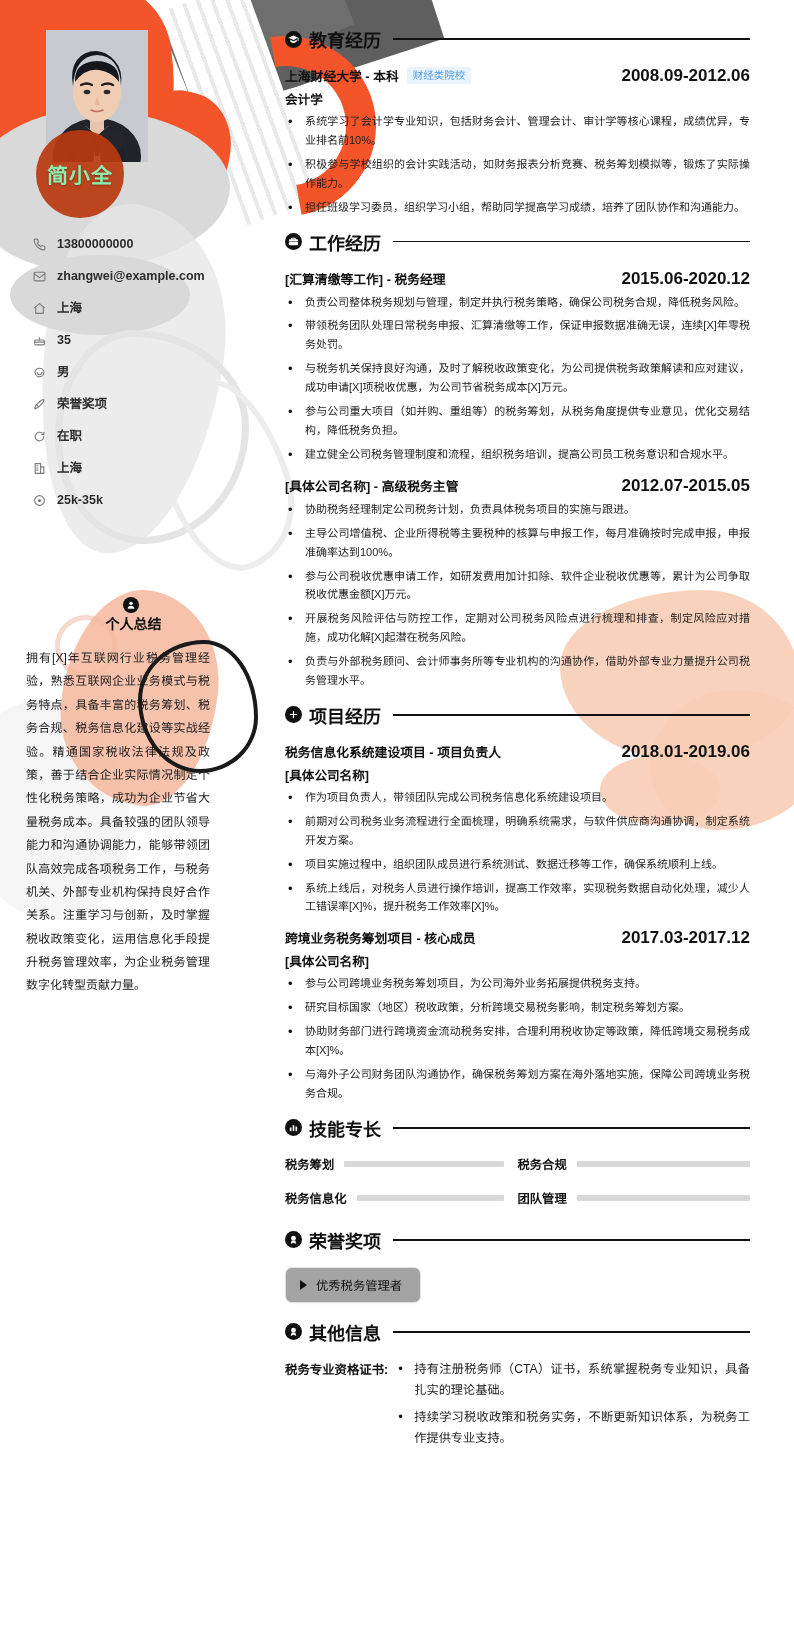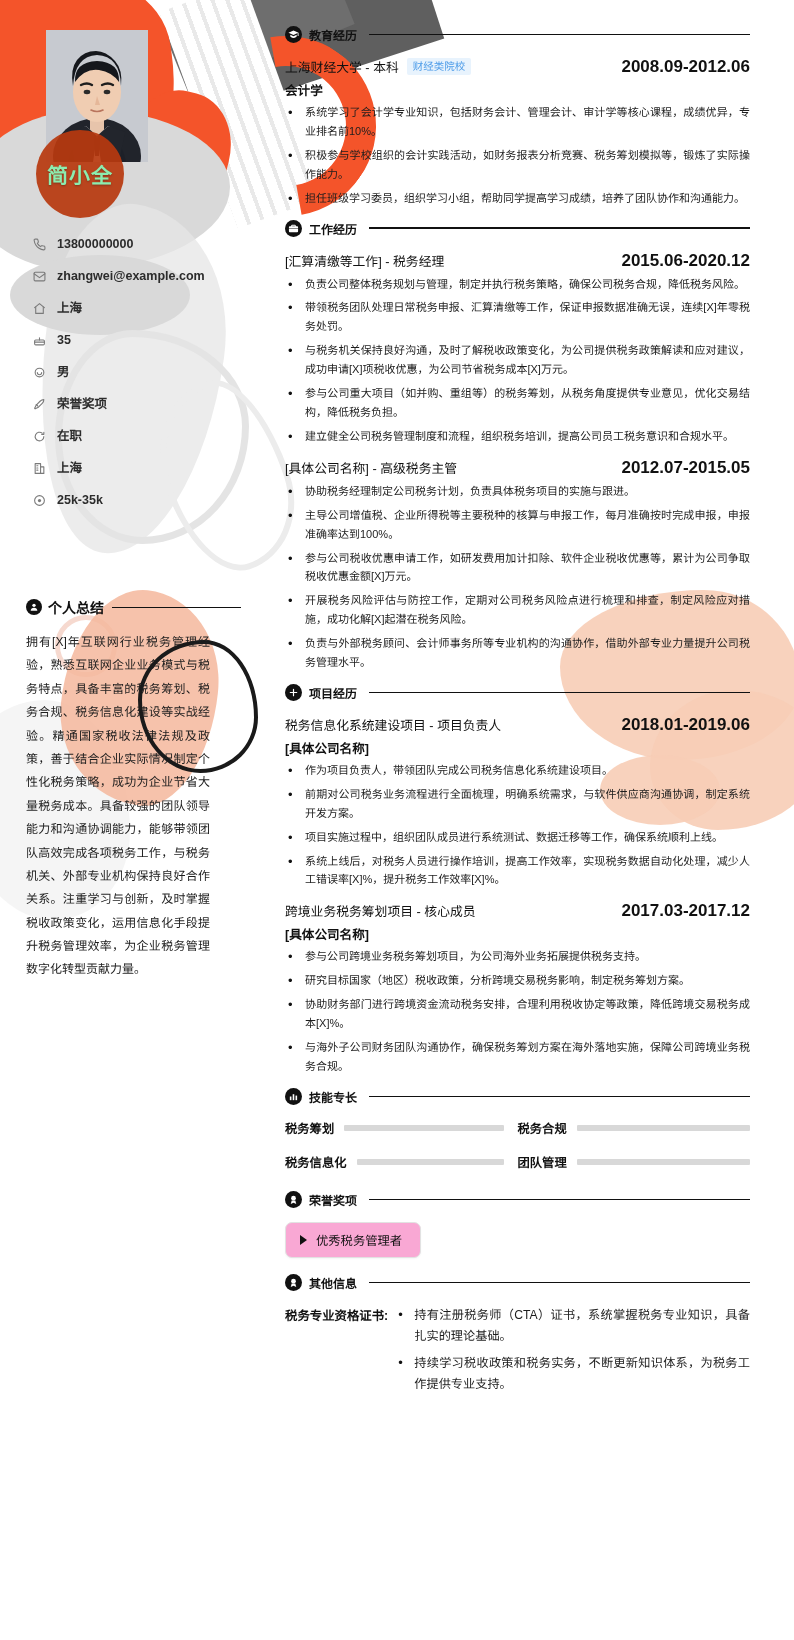--- a/index.html
+++ b/index.html
@@ -123,48 +123,48 @@
   }
   .contacts{position:relative;margin:236px 0 0 30px;width:240px;font-weight:bold;}
   .c-row{display:flex;align-items:center;margin-bottom:15px;height:17px;}
   .c-ico{
     width:18px;height:17px;flex:0 0 18px;margin-right:9px;
     display:flex;align-items:center;justify-content:center;color:#7a7a7a;
   }
   .c-ico svg{display:block;}
   .c-val{font-size:12.5px;color:#2c2c2c;line-height:1;}
 
-  .sum-head{margin:88px 0 0 26px;display:flex;align-items:center;width:215px;}
+  .sum-head{margin:88px 0 0 26px;display:flex;align-items:center;width:215px;flex-direction:column;}
   .sum-head .badge{
     width:16px;height:16px;border-radius:50%;background:#111;flex:0 0 16px;
     display:flex;align-items:center;justify-content:center;margin-right:6px;
   }
   .sum-head .badge svg{display:block}
   .sum-head .t{font-size:14px;font-weight:700;color:#111;white-space:nowrap;}
   .sum-head .ln{flex:1;height:1px;background:#111;margin-left:8px;}
   .sum-body{
     margin:14px 0 0 26px;width:184px;font-size:12px;line-height:1.95;
     color:#1d1d1d;text-align:justify;position:relative;z-index:5;
   }
 
   
   .sec{margin-bottom:4px;}
   .sec-head{display:flex;align-items:center;margin:0 0 14px 0;}
   .sec-badge{
     width:17px;height:17px;border-radius:50%;background:#111;flex:0 0 17px;
     display:flex;align-items:center;justify-content:center;margin-right:7px;
   }
   .sec-badge svg{display:block;}
-  .sec-title{font-size:12px;font-weight:700;color:#111;white-space:nowrap;}
+  .sec-title{font-size:18px;font-weight:700;color:#111;white-space:nowrap;}
   .sec-rule{flex:1;height:1.4px;background:#111;margin-left:12px;}
 
   .entry{margin-bottom:2px;}
   .entry-top{display:flex;align-items:baseline;justify-content:space-between;margin-bottom:3px;}
   .entry-left{display:flex;align-items:center;gap:8px;}
-  .entry-title{font-size:12.8px;font-weight:400;color:#111;}
+  .entry-title{font-size:12.8px;font-weight:700;color:#111;}
   .tag{
     font-size:10.5px;color:#4c9be8;background:#e8f3fd;padding:2px 6px;border-radius:2px;
     line-height:1.2;
   }
   .entry-date{font-size:17px;font-weight:700;color:#111;white-space:nowrap;}
   .entry-sub{font-size:12.6px;font-weight:700;color:#111;margin:2px 0 4px;}
 
   ul.bl{list-style:none;margin:4px 0 12px 0;padding:0;}
   ul.bl li{
     position:relative;padding-left:20px;margin-bottom:5px;
@@ -180,21 +180,21 @@
   .skill:nth-child(odd){padding-right:14px;}
   .sk-name{font-size:12.3px;font-weight:700;color:#111;white-space:nowrap;margin-right:10px;}
   .sk-track{flex:1;height:6px;background:#d8d8d8;border-radius:1px;overflow:hidden;}
   .sk-fill{height:6px;background:#111;}
 
   
   .honors{display:flex;gap:10px;margin:2px 0 16px;}
   .honor{
     display:flex;align-items:center;gap:9px;
     border:1px solid #e2e2e2;border-radius:7px;padding:8px 18px 8px 14px;
-    background:#f9a8d4;box-shadow:0 1px 2px rgba(0,0,0,.04);
+    background:#a3a3a3;box-shadow:0 1px 2px rgba(0,0,0,.04);
   }
   .honor .tri{
     width:0;height:0;border-left:7px solid #111;
     border-top:5px solid transparent;border-bottom:5px solid transparent;
   }
   .honor .ht{font-size:12.3px;color:#111;}
 
   
   .other-row{display:flex;align-items:flex-start;}
   .other-label{font-size:12.4px;font-weight:700;color:#111;white-space:nowrap;padding-top:1px;}

